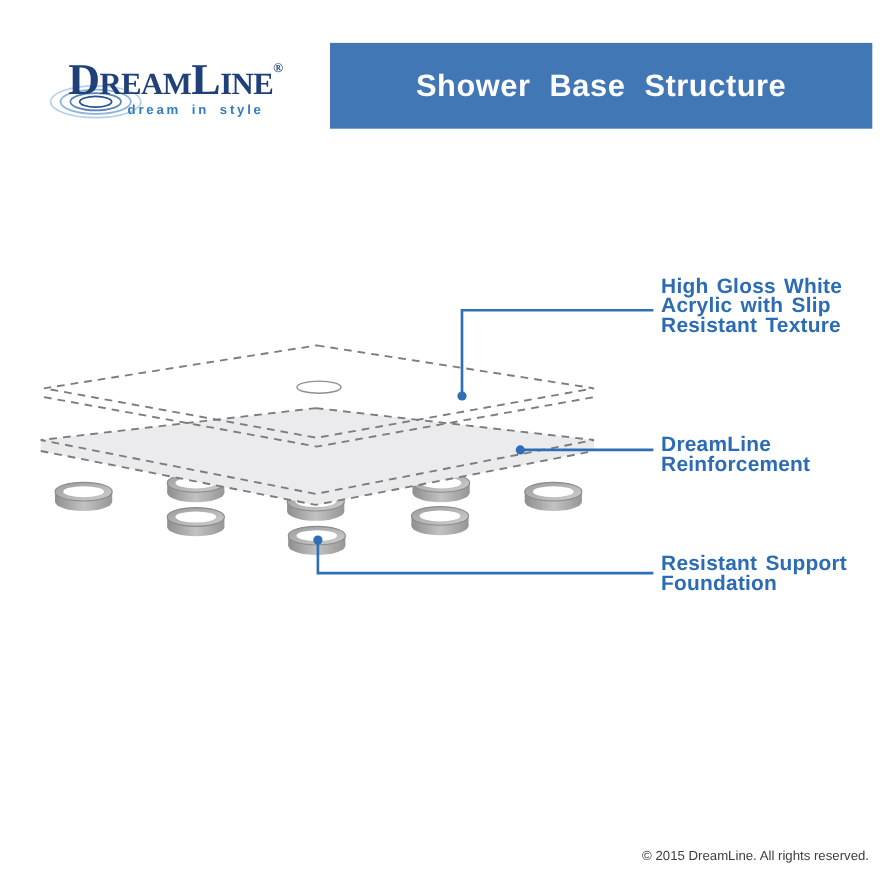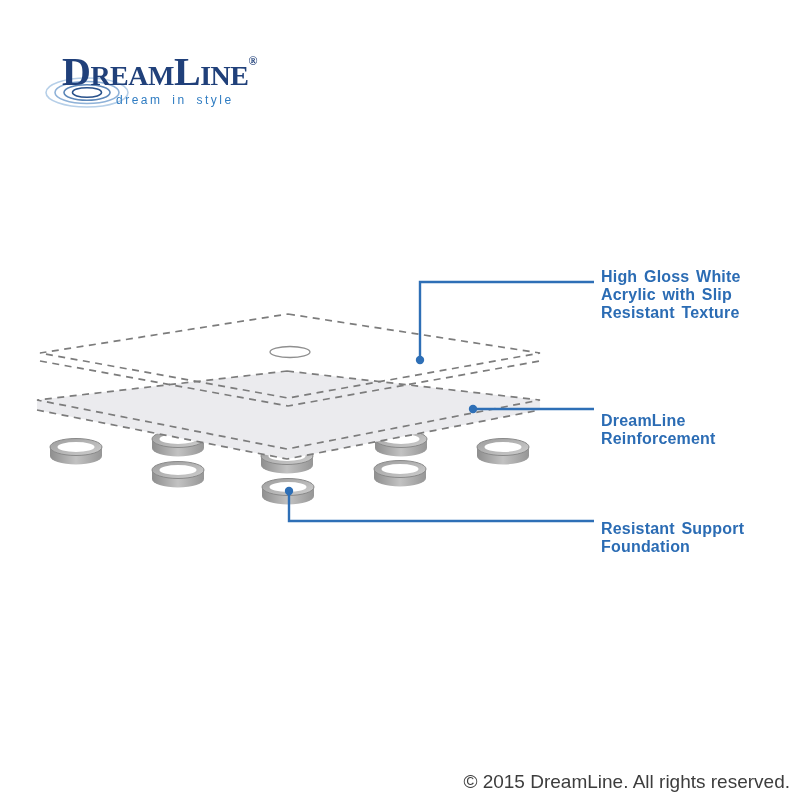--- a/index.html
+++ b/index.html
@@ -14,21 +14,21 @@
   .wordmark{
     position:absolute;left:17px;top:4px;white-space:nowrap;line-height:1;
     font-family:"Liberation Serif",serif;font-weight:700;
     color:var(--c-logo_navy,#20407a);letter-spacing:-0.5px;
   }
   .wordmark .big{font-size:40px;}
   .wordmark .small{font-size:28px;}
   .wordmark .reg{font-size:12px;vertical-align:20px;letter-spacing:0;}
   .tagline{
     position:absolute;left:71px;top:45px;
-    font-size:12px;font-weight:400;letter-spacing:2.5px;word-spacing:4px;
+    font-size:12px;font-weight:700;letter-spacing:2.5px;word-spacing:4px;
     color:var(--c-tagline_blue,#2f7cc2);white-space:nowrap;
   }
 
   
   .banner{
     position:absolute;left:300px;top:39px;width:493px;height:78px;
     background:var(--c-banner_bg,#4177b5);
     display:flex;align-items:center;justify-content:center;
   }
   .banner-title{
@@ -50,46 +50,49 @@
   .callout{
     fill:none;stroke:var(--c-callout_blue,#2e6fb6);
     stroke-width:2.4;
   }
   .callout-dot{fill:var(--c-callout_blue,#2e6fb6);stroke:none;}
 
   
   .callout-label{
     position:absolute;width:175px;
     color:var(--c-label_blue,#2b6cb4);
-    font-size:16px;font-weight:700;line-height:18px;
-    letter-spacing:0.2px;word-spacing:2px;white-space:pre-line;margin-top:16px;
+    font-size:19px;font-weight:700;line-height:18px;
+    letter-spacing:0.2px;word-spacing:2px;white-space:pre-line;
   }
 
   
   .copyright{
     position:absolute;right:10px;top:771px;
-    color:var(--c-footer_text,#3d3d3d);font-size:19px;white-space:nowrap;
+    color:var(--c-footer_text,#3d3d3d);font-size:12px;white-space:nowrap;
   }
 </style>
 </head>
 <body>
 
 <div class="page">
 
   <div class="logo">
     <svg class="ripples" viewBox="0 0 88 34">
       <ellipse cx="44" cy="16.5" rx="41" ry="14.5" fill="none" stroke="#b6cfe8" stroke-width="1.6"></ellipse>
       <ellipse cx="44" cy="16.5" rx="32" ry="11" fill="none" stroke="#8fb2d8" stroke-width="1.6"></ellipse>
       <ellipse cx="44" cy="16.5" rx="23" ry="7.8" fill="none" stroke="#5b86b8" stroke-width="1.6"></ellipse>
       <ellipse cx="44" cy="16.5" rx="14.5" ry="4.8" fill="none" stroke="#27508a" stroke-width="1.6"></ellipse>
     </svg>
     <div class="wordmark"><span class="big">D</span><span class="small">REAM</span><span class="big">L</span><span class="small">INE</span><span class="reg">®</span></div>
     <div class="tagline">dream in style</div>
   </div>
 
+  <div class="banner">
+    <span class="banner-title">Shower Base Structure</span>
+  </div>
 
   <svg class="diagram" viewBox="0 0 800 800">
     <defs>
       <linearGradient id="ringSideGrad" x1="0" y1="0" x2="1" y2="0">
         <stop offset="0" stop-color="#8e8e8e"></stop>
         <stop offset="0.5" stop-color="#c2c2c2"></stop>
         <stop offset="1" stop-color="#969696"></stop>
       </linearGradient>
       <linearGradient id="ringTopGrad" x1="0" y1="0" x2="1" y2="1">
         <stop offset="0" stop-color="#9c9c9c"></stop>

